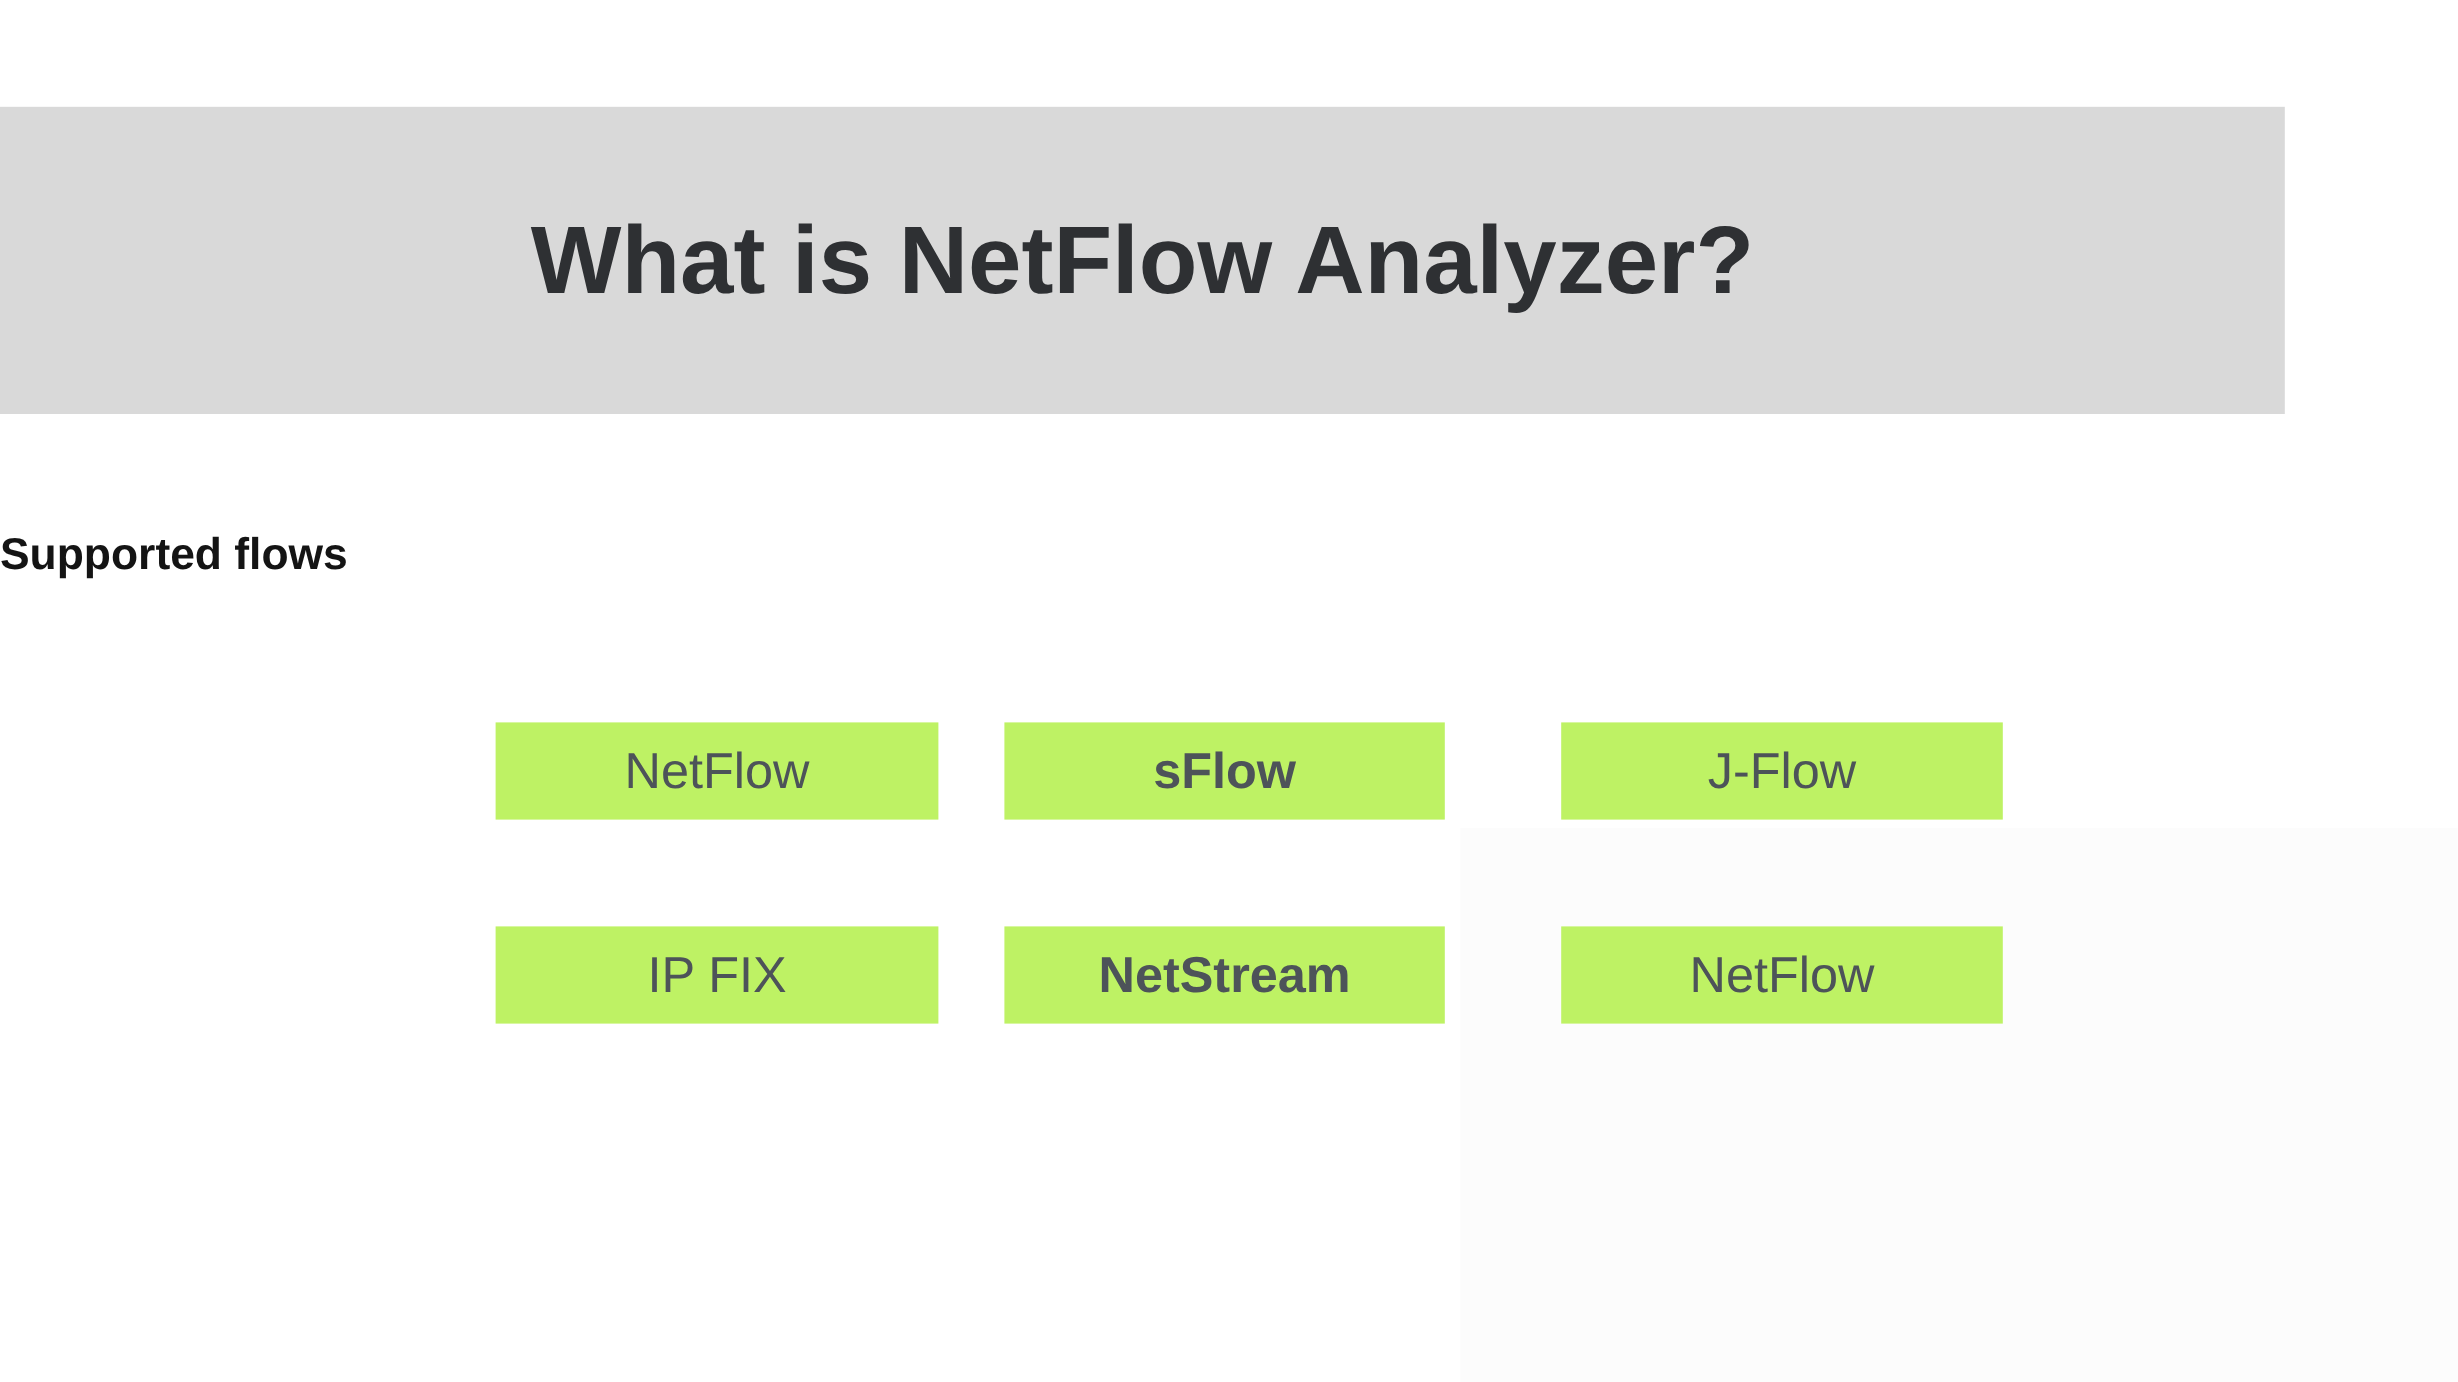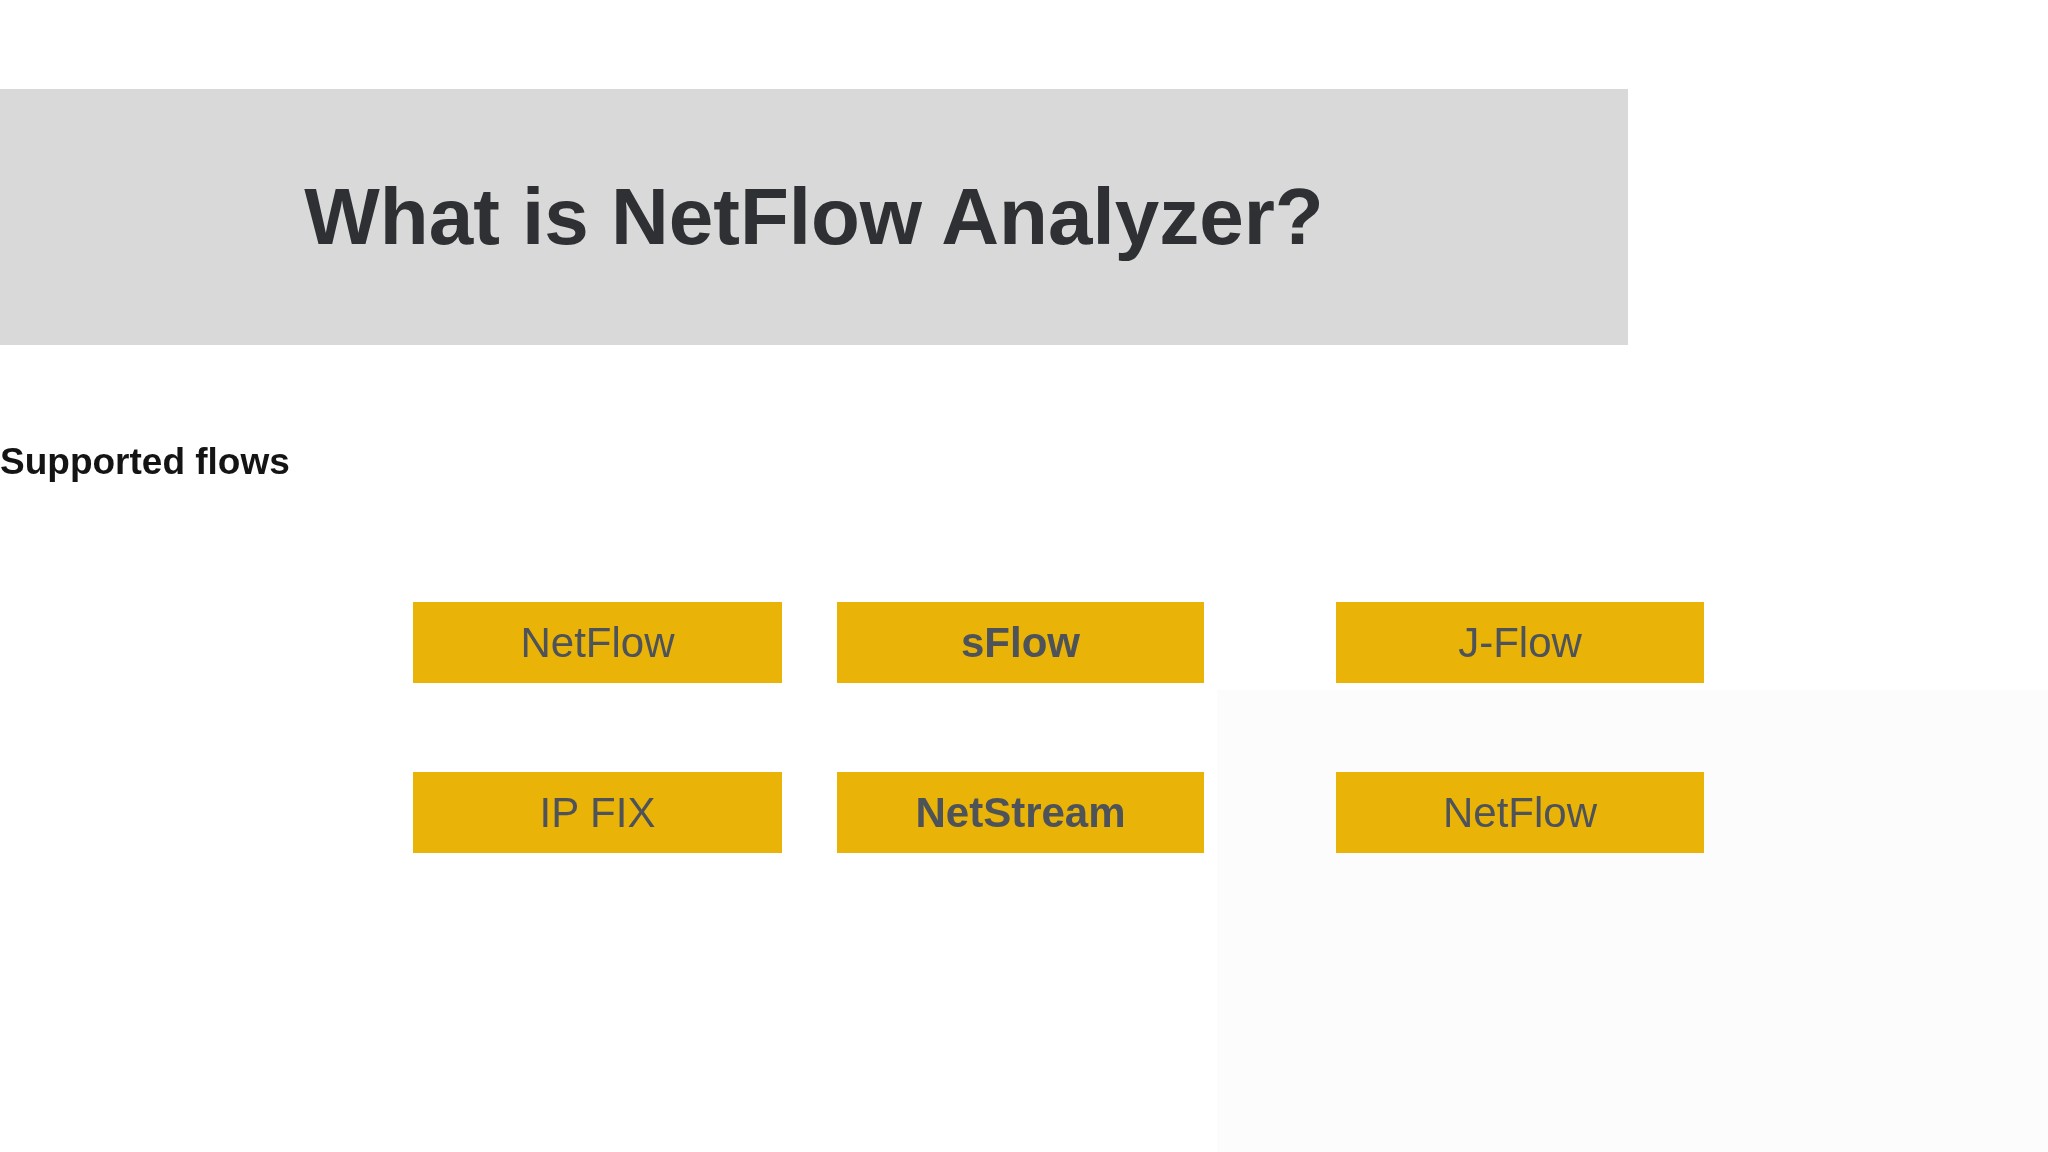--- a/index.html
+++ b/index.html
@@ -16,21 +16,21 @@
     position: absolute;
     left: 1217px; top: 690px;
     width: 831px; height: 462px;
     background: #fcfcfc;
   }
 
   
   .header-band {
     position: absolute;
     left: 0; top: 89px;
-    width: 1628px; height: 256px;
+    width: 1904px; height: 256px;
     background: #d9d9d9;
     display: flex;
     align-items: center;
     justify-content: center;
   }
   .page-title {
     font-size: 80px;
     font-weight: bold;
     color: #2e3033;
     letter-spacing: 0;
@@ -44,33 +44,33 @@
     width: 2040px;
     font-size: 37px;
     font-weight: bold;
     color: #141414;
   }
 
   
   .flow-box {
     position: absolute;
     height: 81px;
-    background: #eab308;
+    background: #bef264;
     color: #4d5359;
     font-size: 42px;
     display: flex;
     align-items: center;
     justify-content: center;
     white-space: nowrap;
   }
   .r1 { top: 602px; }
   .r2 { top: 772px; }
   .c1 { left: 413px;  width: 369px; }
   .c2 { left: 837px;  width: 367px; font-weight: bold; }
-  .c3 { left: 1336px; width: 368px; }
+  .c3 { left: 1301px; width: 368px; }
 </style>
 </head>
 <body>
 
 <div class="bg-shade"></div>
 
 <div class="header-band">
   <div class="page-title">What is NetFlow Analyzer?</div>
 </div>
 

